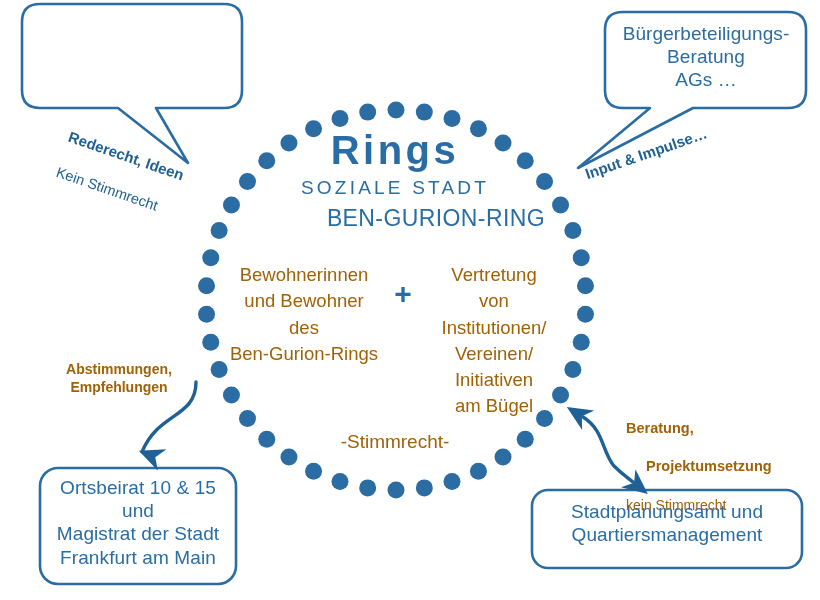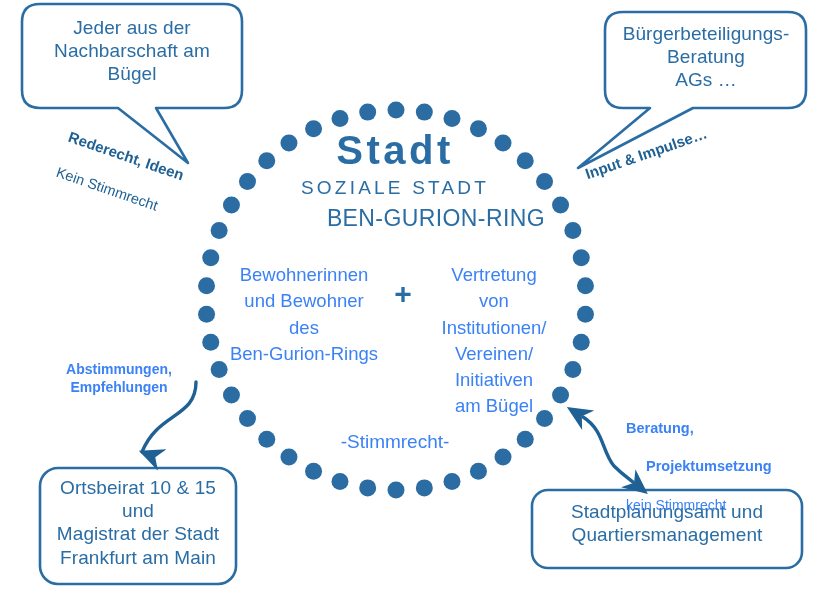--- a/index.html
+++ b/index.html
@@ -20,21 +20,21 @@
   }
   #vector-layer {
     position: absolute;
     left: 0;
     top: 0;
     width: 820px;
     height: 600px;
   }
   .txt {
     position: absolute;
-    color: #3b82f6;
+    color: #a16207;
     text-align: center;
     line-height: 1.22;
     white-space: pre-line;
   }
 
   
   .bubble-text {
     font-size: 19px;
     color: #2a6da4;
     letter-spacing: 0.1px;
@@ -205,23 +205,20 @@
           <path d="M 7.4,0.6 L 0,4 L 7.4,7.4 L 5.2,4 Z" fill="#1f6194"></path>
         </marker>
         <marker id="arrowhead-b" markerWidth="8" markerHeight="8" refX="2.4" refY="4" orient="auto" markerUnits="strokeWidth">
           <path d="M 0.6,0.6 L 8,4 L 0.6,7.4 L 2.8,4 Z" fill="#1f6194"></path>
         </marker>
       </defs>
       <path d="M 583,417 C 604,430 602,452 614,466 C 622,474 628,478 633,482" fill="none" stroke="#1f6194" stroke-width="3.4" stroke-linecap="round" marker-start="url(#arrowhead-a)" marker-end="url(#arrowhead-b)"></path>
     </g>
   </svg>
 
-  <div class="txt bubble-text" id="bubble-tl-text">Jeder aus der
-Nachbarschaft am
-Bügel</div>
 
   <div class="txt bubble-text" id="bubble-tr-text">Bürgerbeteiligungs-
 Beratung
 AGs …</div>
 
   <div class="txt bubble-text" id="box-bl-text">Ortsbeirat 10 &amp; 15
 und
 Magistrat der Stadt
 Frankfurt am Main</div>
 
@@ -237,21 +234,21 @@
 
   <div class="txt" id="label-abstimmungen">Abstimmungen,
 Empfehlungen</div>
 
   <div class="txt" id="label-beratung">
     <span class="b1">Beratung,</span>
     <span class="b2">Projektumsetzung</span>
     <span class="b3">kein Stimmrecht</span>
   </div>
 
-  <div class="txt" id="title-beirat">Stadt</div>
+  <div class="txt" id="title-beirat">Rings</div>
 
   <div class="txt" id="title-sub1">SOZIALE STADT</div>
 
   <div class="txt" id="title-sub2">BEN-GURION-RING</div>
 
   <div class="txt" id="col-left">Bewohnerinnen
 und Bewohner
 des
 Ben-Gurion-Rings</div>
 

